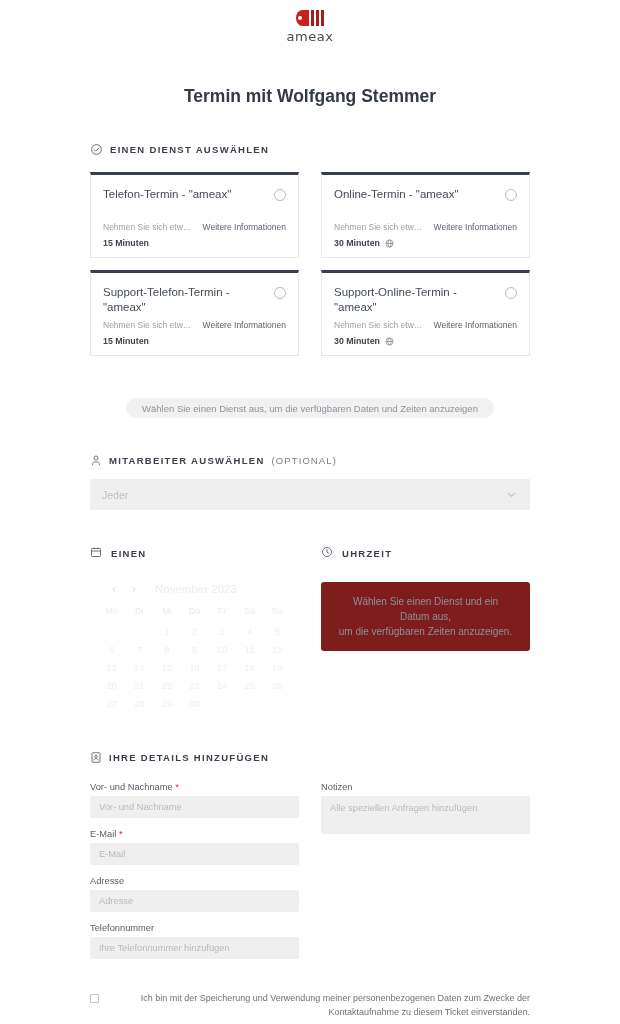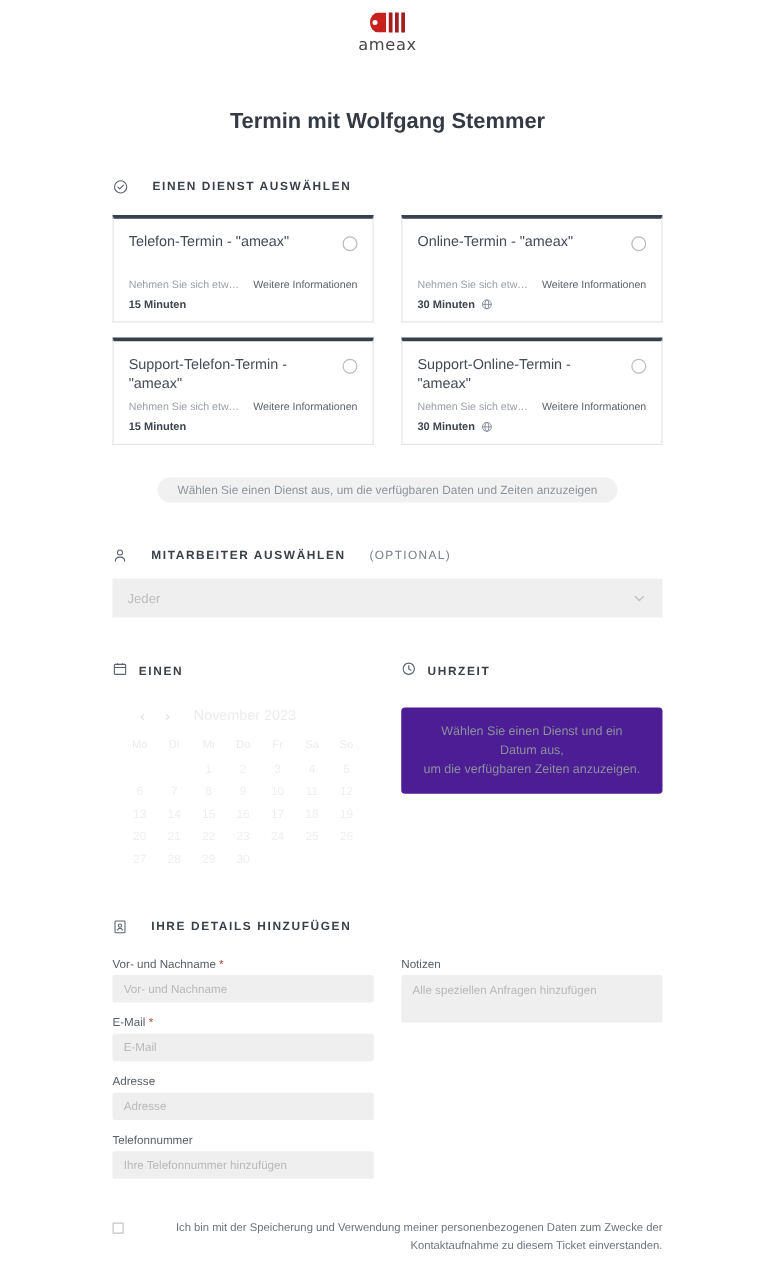--- a/index.html
+++ b/index.html
@@ -47,21 +47,21 @@
     font-weight: bold;
     color: #333a45;
     margin-top: 42px;
   }
 
   
   .content { width: 440px; margin: 0 auto; }
 
   
   .section-head {
-    display: flex; align-items: center; gap: 19px;
+    display: flex; align-items: center; gap: 7px;
     margin-top: 36px;
   }
   .section-head .ico { flex: 0 0 auto; display: flex; color: #5a6270; }
   .section-title {
     font-size: 9.5px; font-weight: bold;
     letter-spacing: 1.3px; color: #3a4049;
   }
   .section-opt {
     font-size: 9.5px; letter-spacing: 1.1px;
     color: #767d88; font-weight: normal;
@@ -110,21 +110,21 @@
   }
   .svc-bottom {
     display: flex; align-items: center; gap: 5px;
     margin-top: 6px;
   }
   .svc-dur { font-size: 8.8px; font-weight: bold; color: #3d444f; }
   .globe { display: flex; color: #6a7280; }
 
   
   .info-banner {
-    margin: 26px auto 0 auto;
+    margin: 42px auto 0 auto;
     background: #f1f1f1;
     border-radius: 14px;
     height: 20px;
     display: flex; align-items: center; justify-content: center;
     padding: 0 16px;
     width: fit-content;
   }
   .info-banner span { font-size: 9.5px; color: #8d939c; }
 
   
@@ -156,21 +156,21 @@
     display: grid; grid-template-columns: repeat(7, 1fr);
     row-gap: 7px; text-align: center;
   }
   .cal-dow { font-size: 9px; color: #ebebeb; }
   .cal-day { font-size: 9.5px; color: #efefef; }
   .cal-day.empty { color: transparent; }
 
   
   .time-panel {
     margin-top: 20px;
-    background: #4c1d95;
+    background: #7f1d1d;
     border-radius: 3px;
     min-height: 52px;
     display: flex; align-items: flex-end; justify-content: center;
     text-align: center;
     padding: 12px 16px;
   }
   .time-panel p { font-size: 10px; color: #8b9099; line-height: 1.5; }
 
   
   .form-row { display: flex; gap: 22px; margin-top: 18px; }

